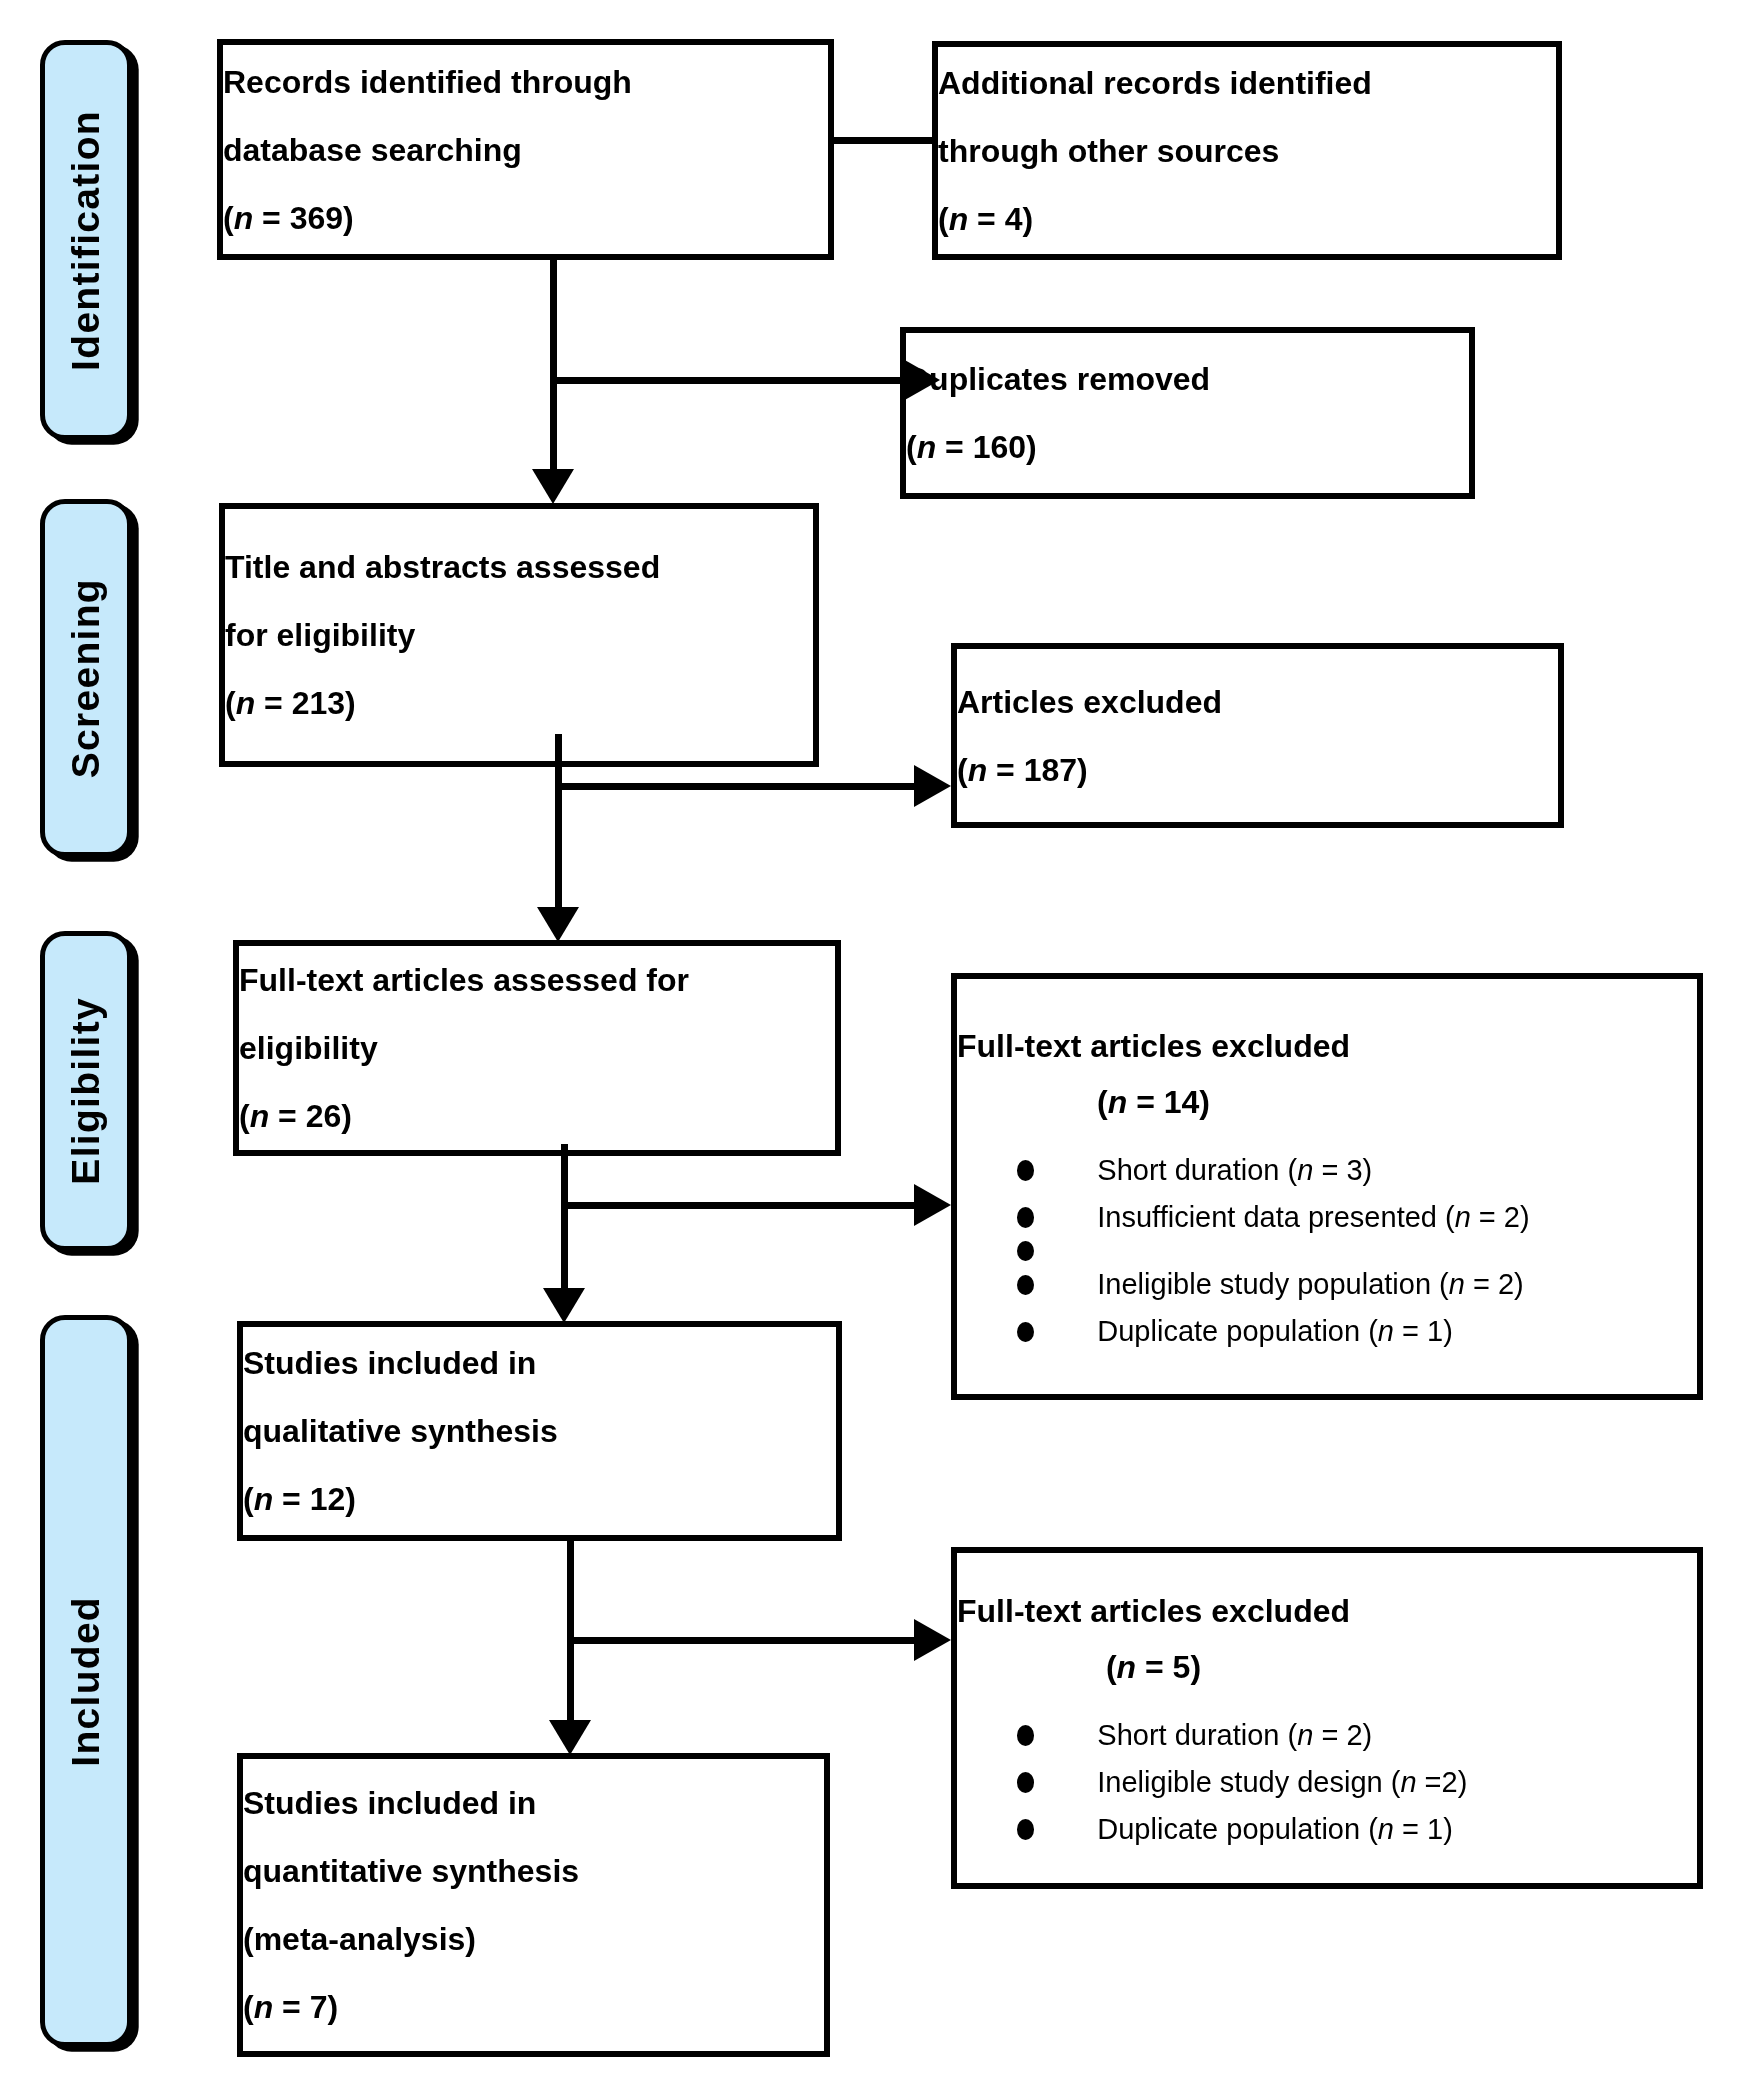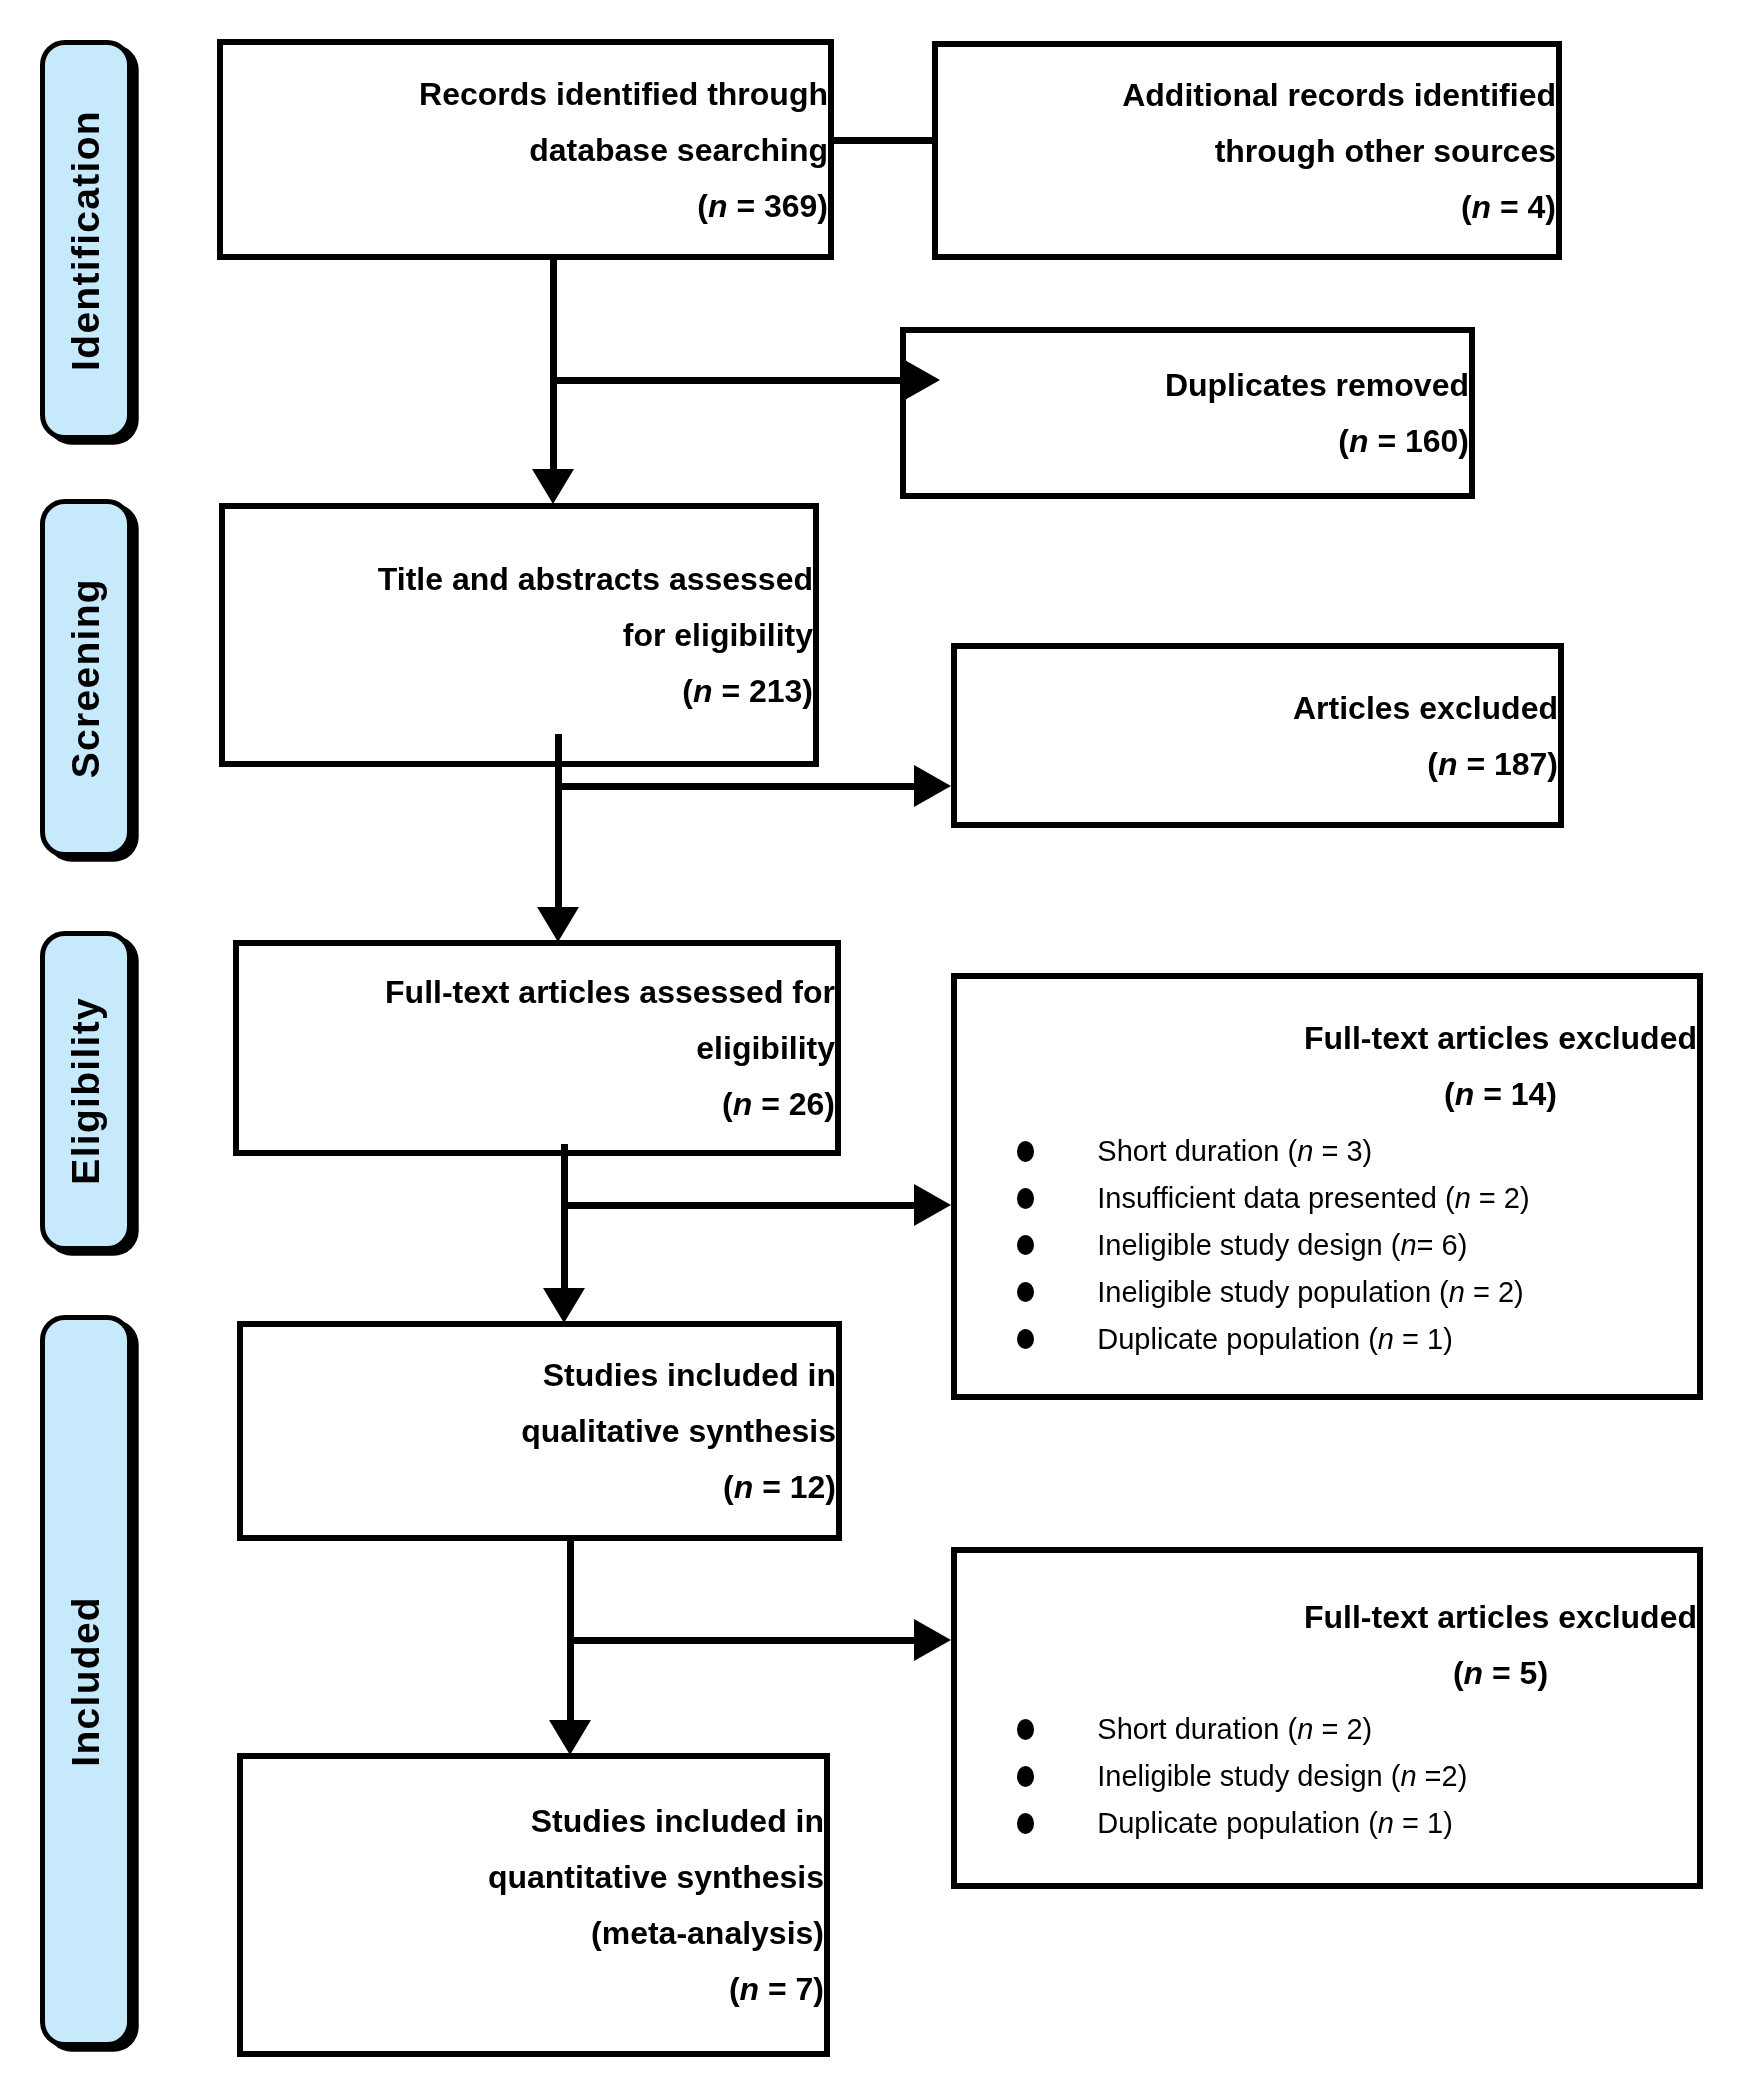--- a/index.html
+++ b/index.html
@@ -16,22 +16,22 @@
     display:flex;align-items:center;justify-content:center;
     box-sizing:border-box;
   }
   .stage .vtext{
     writing-mode:vertical-rl;transform:rotate(180deg);
     font-weight:bold;font-size:39px;letter-spacing:1.3px;white-space:nowrap;
   }
   
   .box{
     position:absolute;background:#fff;border:6px solid #000;box-sizing:border-box;
-    display:flex;flex-direction:column;align-items:flex-end;justify-content:center;
-    text-align:center;font-weight:bold;font-size:32px;line-height:1.75;
+    display:flex;flex-direction:column;align-items:flex-start;justify-content:center;
+    text-align:center;font-weight:bold;font-size:32px;line-height:1.75;gap:12px;
   }
   .box .line{white-space:nowrap;}
   i.nvar{font-style:italic;}
   
   ul.bullets{
     list-style:none;margin:5.3px 0 0 0;padding:0;align-self:stretch;
     font-weight:normal;font-size:29px;line-height:1.62;text-align:left;
   }
   ul.bullets li{display:flex;align-items:center;padding-left:60px;}
   ul.bullets .dot{
@@ -126,21 +126,20 @@
         <li>
           <span class="dot"></span>
           <span class="btxt">Short duration (<i class="nvar">n</i> = 3)</span>
         </li>
         <li>
           <span class="dot"></span>
           <span class="btxt">Insufficient data presented (<i class="nvar">n</i> = 2)</span>
         </li>
         <li>
           <span class="dot"></span>
-          <span class="btxt">Ineligible study design (<i class="nvar">n</i>= 6)</span>
         </li>
         <li>
           <span class="dot"></span>
           <span class="btxt">Ineligible study population (<i class="nvar">n</i> = 2)</span>
         </li>
         <li>
           <span class="dot"></span>
           <span class="btxt">Duplicate population (<i class="nvar">n</i> = 1)</span>
         </li>
       </ul>

